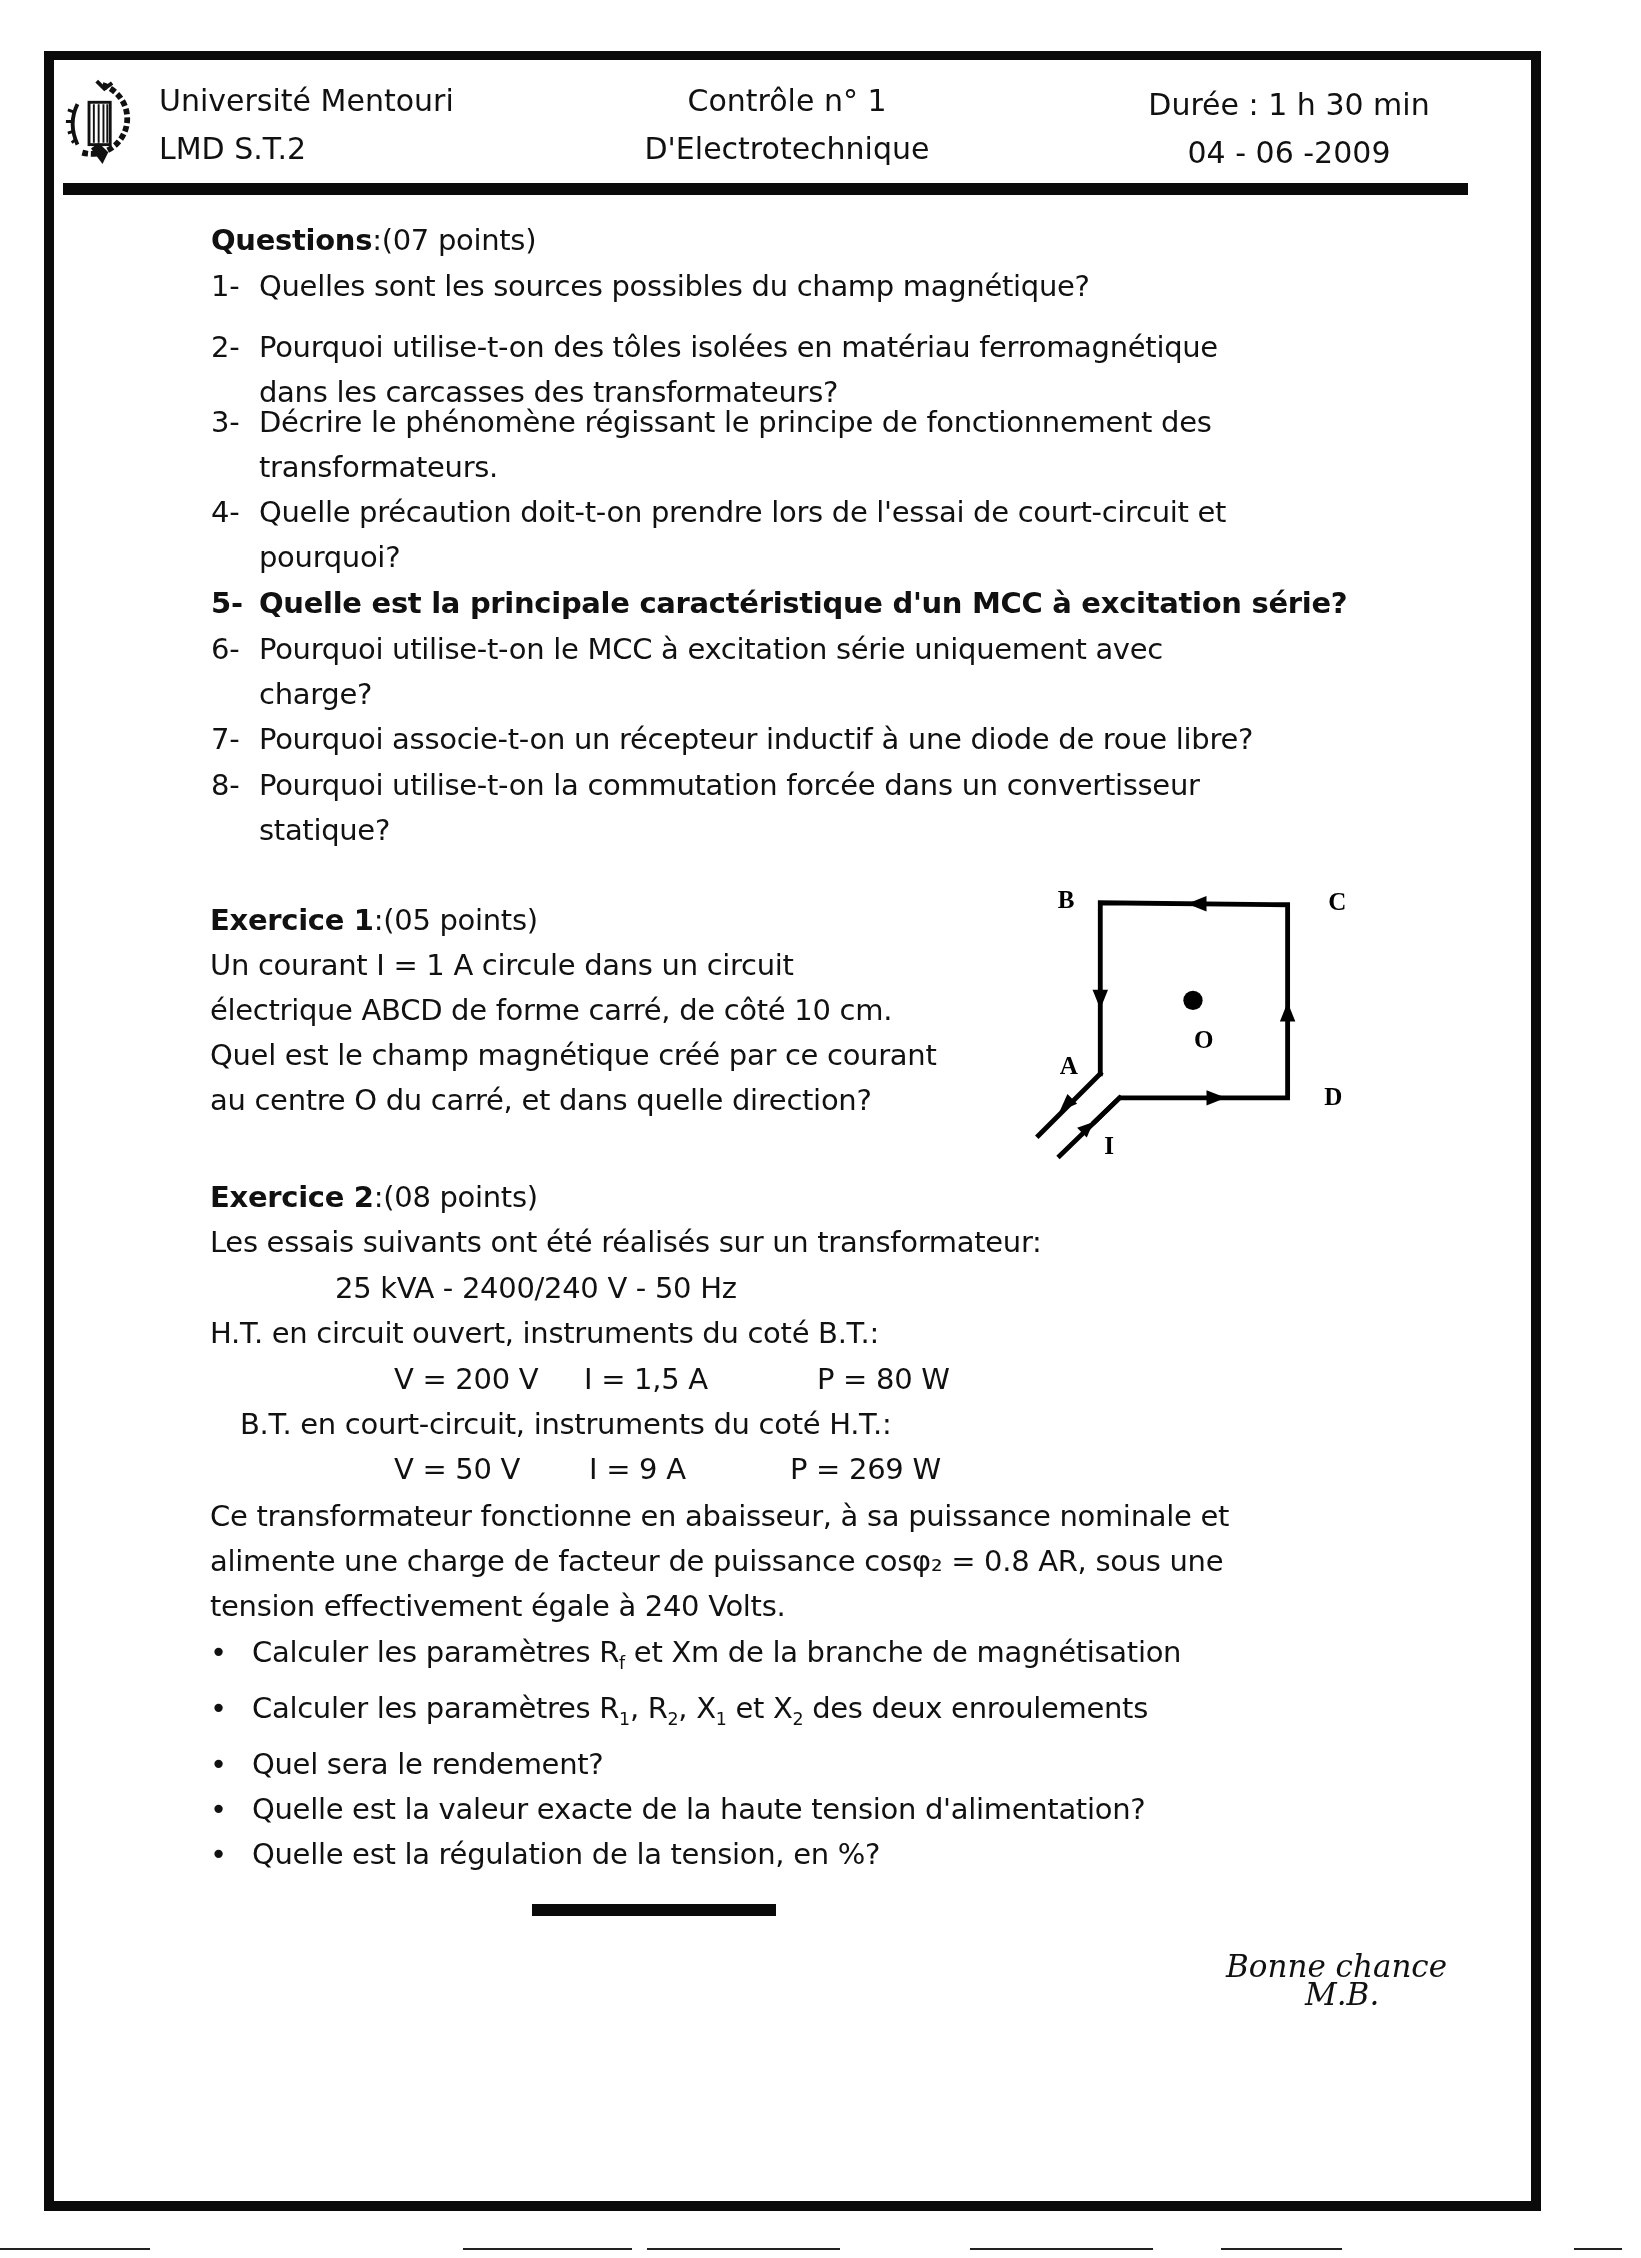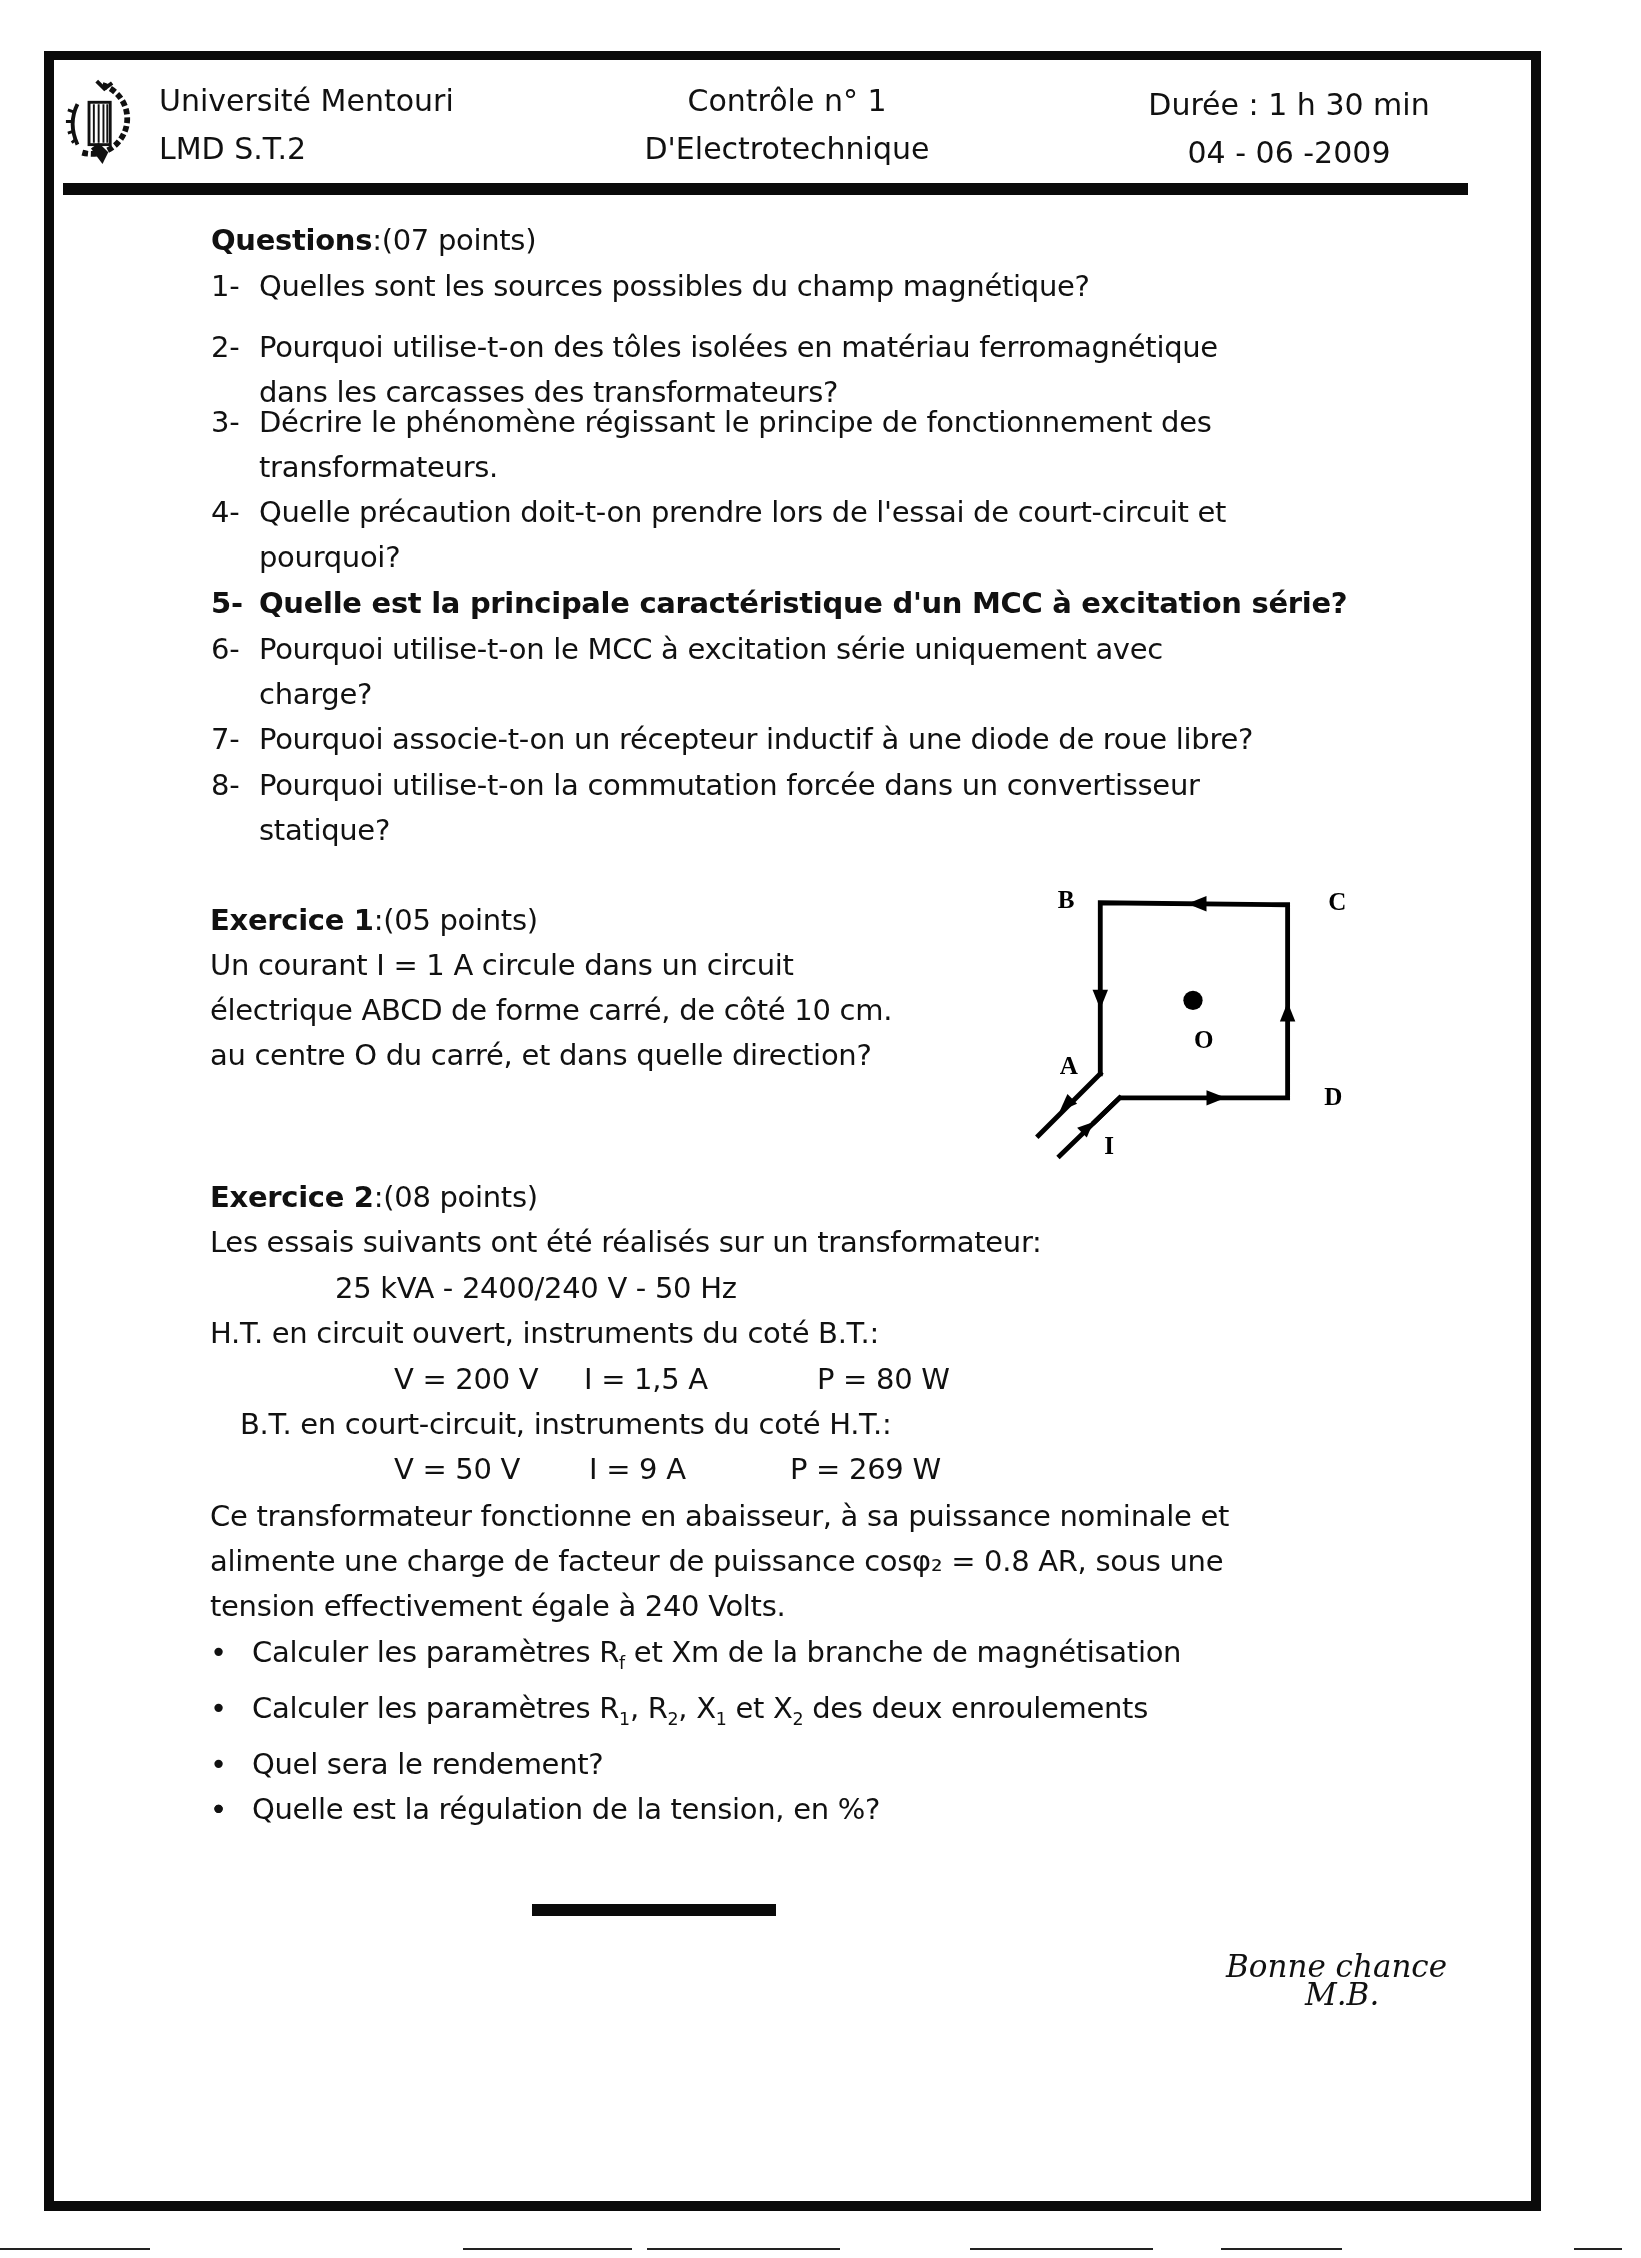--- a/index.html
+++ b/index.html
@@ -76,20 +76,21 @@
   <span class="num">8-</span><span>Pourquoi utilise-t-on la commutation forcée dans un convertisseur</span><br>
   <span class="num"></span><span>statique?</span>
 </div>
 
 <div class="abs txt" style="left:210px;top:898px;">
   <span class="bold">Exercice 1</span><span>:(05 points)</span>
 </div>
 <div class="abs txt" style="left:210px;top:943px;">
   <div>Un courant I = 1 A  circule dans un circuit</div>
   <div>électrique ABCD de forme carré, de côté 10 cm.</div>
+  <div>Quel est le champ magnétique créé par ce courant</div>
   <div>au centre O du carré, et dans quelle direction?</div>
 </div>
 
 <svg class="abs" style="left:1023px;top:869px;" width="367" height="309" viewBox="0 0 380 320">
   <g stroke="#000" stroke-width="5" fill="none" stroke-linecap="square">
 
     <polyline points="80,212 80,35 274,37 274,237 100,237 74,262"></polyline>
 
     <polyline points="80,212 16,276"></polyline>
 
@@ -137,21 +138,21 @@
   <div style="position:relative;padding-left:42px;">
     <span class="bullet">•</span><span>Calculer les paramètres R</span><sub style="font-size:17.4px;">f</sub><span> et Xm de la branche de magnétisation</span>
   </div>
   <div style="position:relative;padding-left:42px;">
     <span class="bullet">•</span><span>Calculer les paramètres R</span><sub style="font-size:17.4px;">1</sub><span>, R</span><sub style="font-size:17.4px;">2</sub><span>, X</span><sub style="font-size:17.4px;">1</sub><span> et X</span><sub style="font-size:17.4px;">2</sub><span> des deux enroulements</span>
   </div>
   <div style="position:relative;padding-left:42px;">
     <span class="bullet">•</span><span>Quel sera le rendement?</span>
   </div>
   <div style="position:relative;padding-left:42px;">
-    <span class="bullet">•</span>
+    <span class="bullet">•</span><span>Quelle est la valeur exacte de la haute tension d'alimentation?</span>
   </div>
   <div style="position:relative;padding-left:42px;">
     <span class="bullet">•</span><span>Quelle est la régulation de la tension, en %?</span>
   </div>
 </div>
 
 <div class="hrule" style="left:532px;top:1904px;width:244px;height:11.6px;"></div>
 <div class="abs sign" style="left:1226px;top:1948px;">Bonne chance</div>
 <div class="abs sign" style="left:1305px;top:1976px;">M.B.</div>
 

